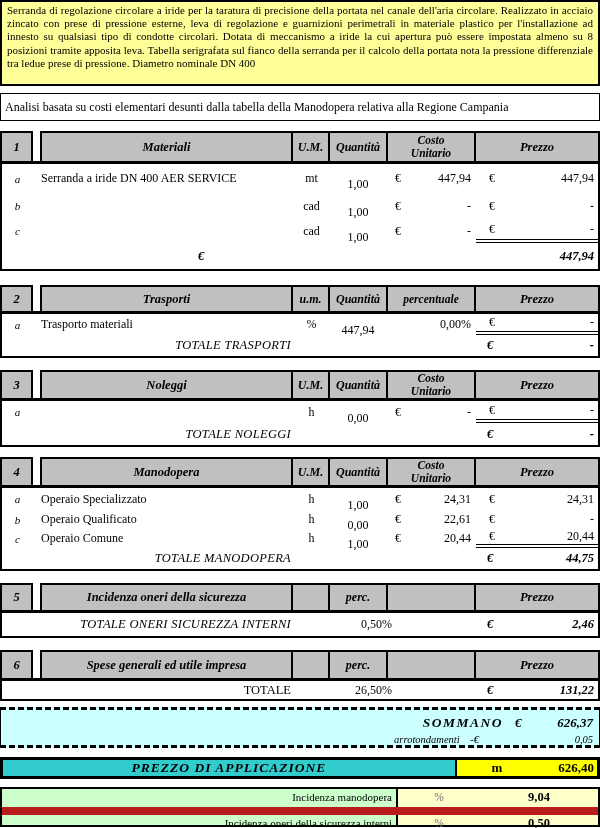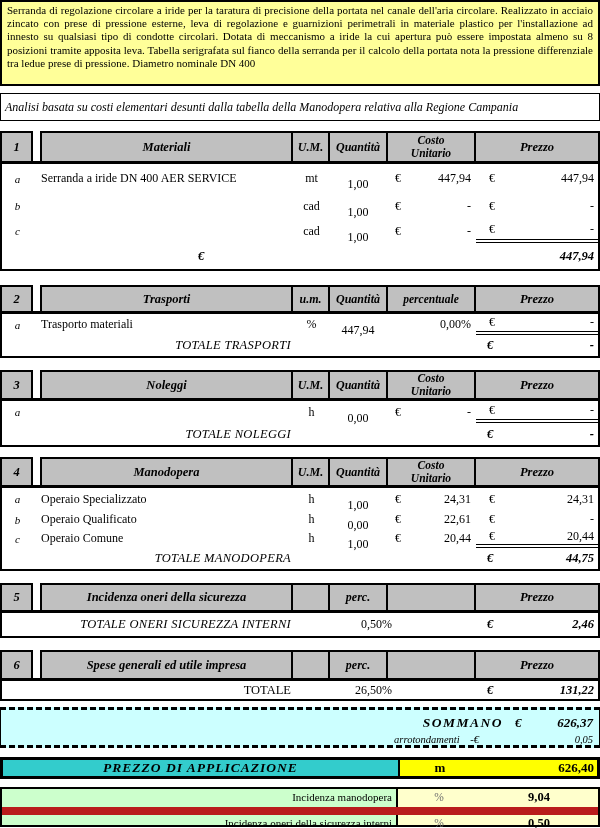--- a/index.html
+++ b/index.html
@@ -6,21 +6,21 @@
   html,body { background:#fff; }
   .page {
     position:relative; width:600px; height:828px; background:#fff;
     font-family:"Liberation Serif","DejaVu Serif",serif; color:#000; overflow:hidden;
   }
   .abs { position:absolute; left:0; width:600px; }
 
   
   #desc-box { border:2px solid #000; background:var(--description-bg,#FFFF99);
     font-size:11px; line-height:13.2px; text-align:justify; padding:2px 5px 0 5px; overflow:hidden; }
-  #note-box { border:1px solid #000; font-style:italic; font-size:12px;
+  #note-box { border:1px solid #000; font-size:12px;
     display:flex; align-items:center; padding-left:4px; }
 
   
   .sec-header { display:flex; }
   .hc { background:var(--header-bg,#C0C0C0); border:2px solid #000;
     display:flex; flex-direction:column; align-items:center; justify-content:center;
     font-weight:bold; font-style:italic; font-size:12.5px; line-height:13px; text-align:center; }
   .hsp { width:7px; }
   .h-num { width:33px; }
   .h-desc { width:253px; }
@@ -56,21 +56,21 @@
   .som-label { width:478px; text-align:right; font-weight:bold; font-style:italic; font-size:13.5px; letter-spacing:1.5px; }
   .som-cur { width:40px; padding-left:12px; font-weight:bold; font-style:italic; font-size:13px; }
   .som-val { flex:1; text-align:right; padding-right:6px; font-weight:bold; font-style:italic; font-size:13px; }
   .som-l2 { display:flex; align-items:center; height:14px; font-size:10.5px; font-style:italic; }
   .som2-label { width:478px; text-align:right; }
   .som2-cur { margin-left:8px; }
   .som2-val { flex:1; text-align:right; padding-right:6px; }
 
   
   #app-row { display:flex; border:3px solid #000; height:22px; }
-  .app-label { width:397px; background:var(--applicazione-bg,#33CCCC); border-right:2px solid #000;
+  .app-label { width:454px; background:var(--applicazione-bg,#33CCCC); border-right:2px solid #000;
     display:flex; align-items:center; justify-content:center;
     font-weight:bold; font-style:italic; font-size:13.5px; letter-spacing:1px; }
   .app-unit { width:80px; background:var(--value-bg,#FFFF00);
     display:flex; align-items:center; justify-content:center; font-weight:bold; font-size:13px; }
   .app-val { flex:1; background:var(--value-bg,#FFFF00);
     display:flex; align-items:center; justify-content:flex-end; padding-right:3px; font-weight:bold; font-size:13px; }
 
   
   #inc-box { border:2px solid #000; }
   .inc-row { display:flex; height:18px; }

